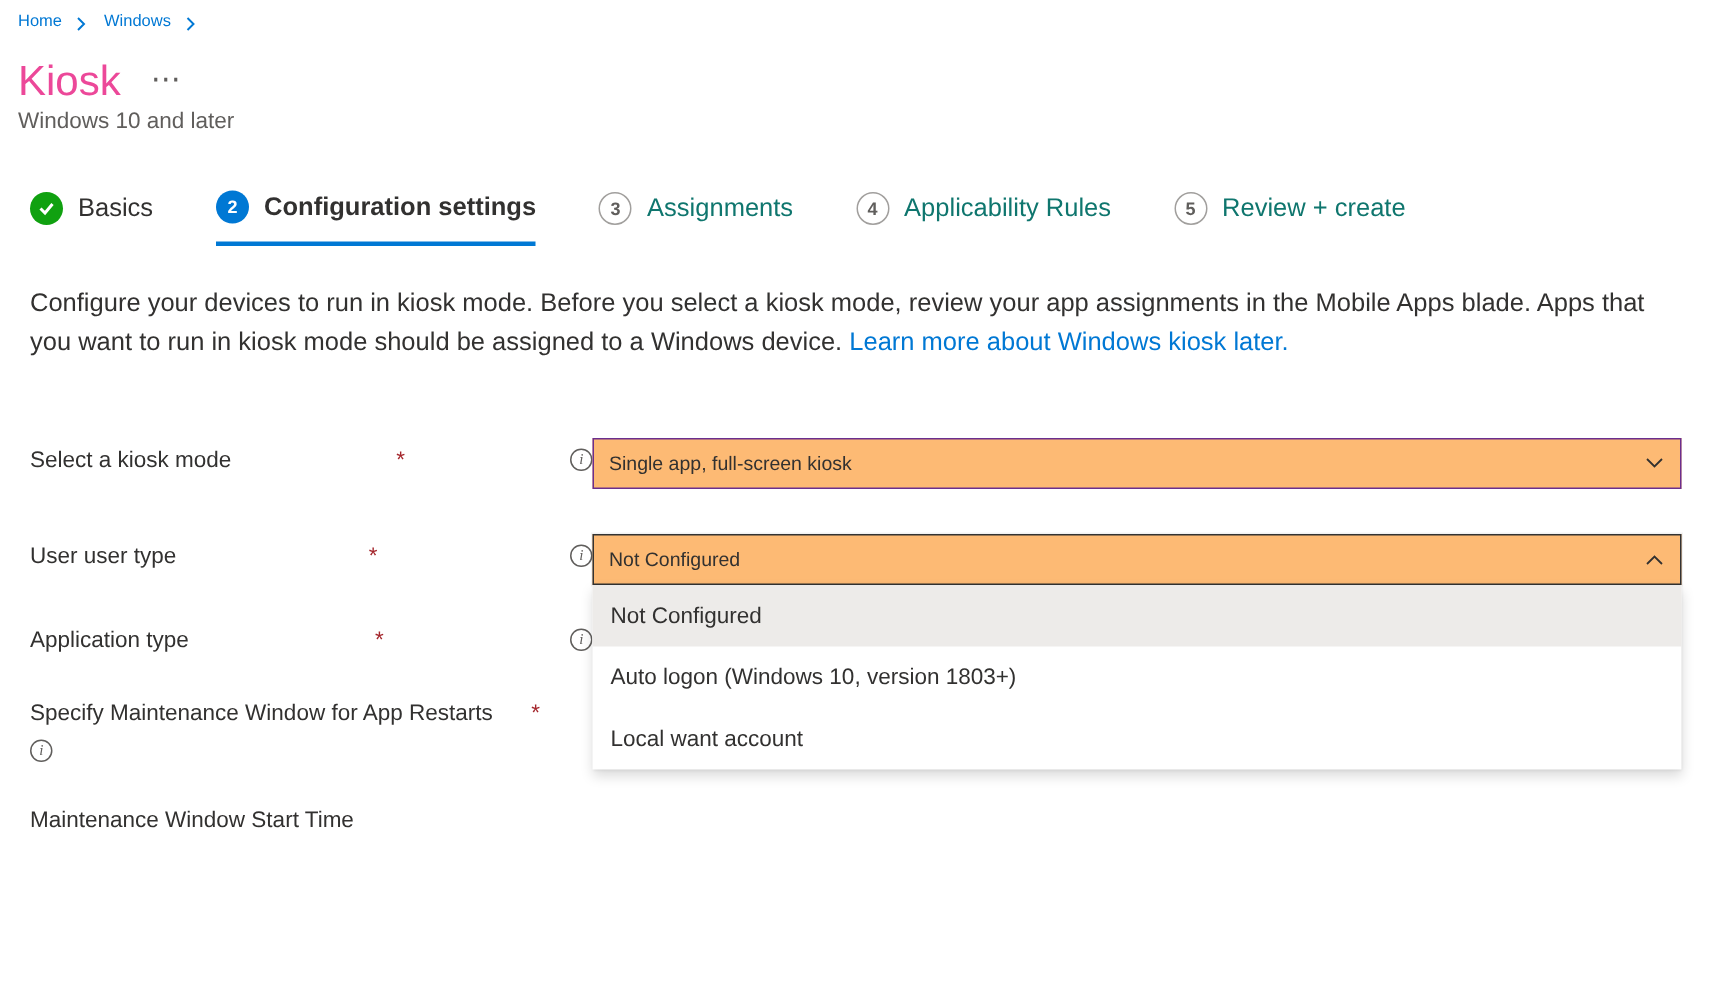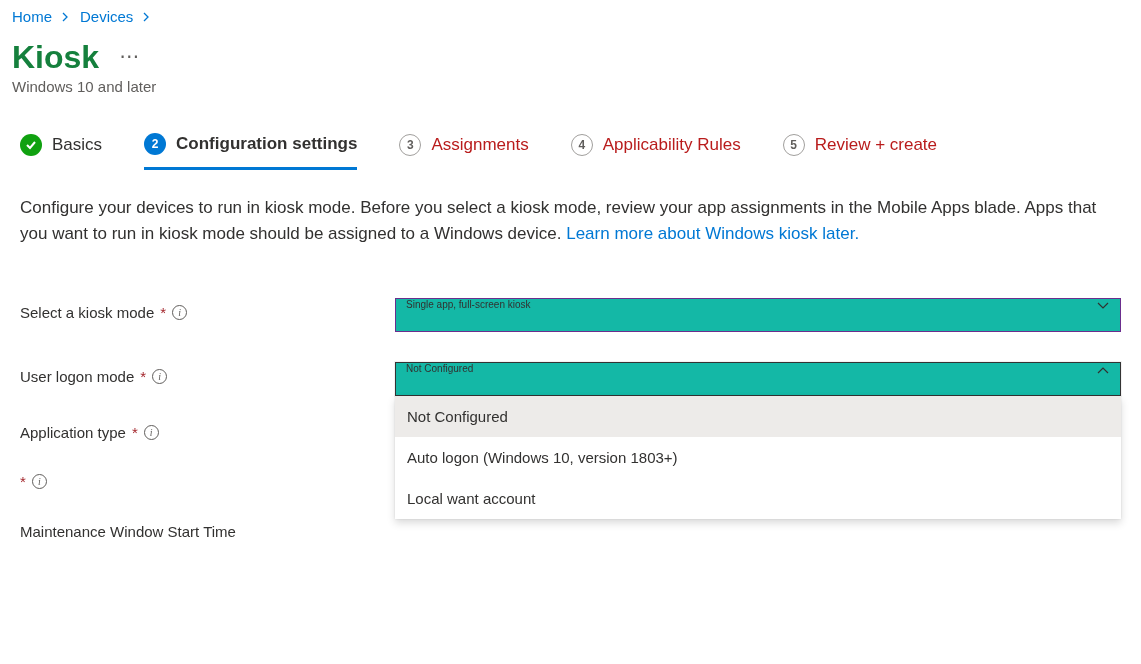--- a/index.html
+++ b/index.html
@@ -10,43 +10,43 @@
     body {
       font-family: "Segoe UI", -apple-system, BlinkMacSystemFont, sans-serif;
       background: #ffffff;
       color: #323130;
       font-size: 14px;
       padding: 0;
       width: 1141px;
     }
     .breadcrumb {
       display: flex;
-      align-items: center;
+      align-items: flex-start;
       gap: 10px;
       padding: 8px 0 4px 12px;
-      font-size: 15px;
+      font-size: 11px;
     }
     .breadcrumb a {
       color: #0078d4;
       text-decoration: none;
     }
     .breadcrumb-sep {
       color: #0078d4;
       font-size: 14px;
     }
     .page-title-row {
       display: flex;
       align-items: center;
       gap: 20px;
       padding: 10px 0 0 12px;
     }
     .page-title {
-      font-size: 32px;
-      font-weight: 700;
-      color: #15803d;
+      font-size: 28px;
+      font-weight: 400;
+      color: #ec4899;
     }
     .ellipsis {
       font-size: 20px;
       letter-spacing: 2px;
       color: #605e5c;
       cursor: pointer;
       position: relative;
       top: -2px;
     }
     .page-subtitle {
@@ -96,21 +96,21 @@
     }
     .step.done .step-label {
       color: #323130;
     }
     .step.active .step-label {
       font-weight: 600;
       color: #323130;
       text-align: right;
     }
     .step.pending .step-label {
-      color: #b91c1c;
+      color: #0f766e;
       text-align: center;
     }
     .step.active {
       border-bottom: 3px solid #0078d4;
       margin-bottom: -1px;
     }
     .content {
       padding: 26px 20px 0 20px;
     }
     .description {
@@ -133,20 +133,21 @@
     }
     .form-label-col {
       width: 375px;
       padding-top: 6px;
       display: flex;
       align-items: center;
       gap: 6px;
       font-size: 15px;
       color: #323130;
       flex-wrap: wrap;
+      justify-content: space-between;
     }
     .form-label-text {
       display: inline;
     }
     .required {
       color: #a4262c;
       font-size: 15px;
     }
     .info-icon {
       width: 15px;
@@ -164,25 +165,26 @@
     }
     .form-control-col {
       flex: 1;
       max-width: 733px;
       position: relative;
     }
     .select-box {
       width: 100%;
       height: 34px;
       border: 1px solid #605e5c;
-      background: #14b8a6;
-      display: flex;
+      background: #fdba74;
+      display: flex;
+      align-items: center;
       justify-content: space-between;
       padding: 0 10px;
-      font-size: 10px;
+      font-size: 13px;
       cursor: pointer;
     }
     .select-box.highlighted {
       border: 1px solid #333;
       outline: 1px solid rgba(0,0,0,0.05);
     }
     .select-box.kiosk-mode {
       border: 1px solid #6b2e8e;
     }
     .chevron {
@@ -218,21 +220,21 @@
 </head>
 <body>
 
 <div class="breadcrumb">
   <a href="#">Home</a>
   <span class="breadcrumb-sep">
     <svg width="8" height="10" viewBox="0 0 8 10">
         <path d="M1 1 L5 5 L1 9" stroke="#0078d4" stroke-width="1.3" fill="none"></path>
       </svg>
   </span>
-  <a href="#">Devices</a>
+  <a href="#">Windows</a>
   <span class="breadcrumb-sep">
     <svg width="8" height="10" viewBox="0 0 8 10">
         <path d="M1 1 L5 5 L1 9" stroke="#0078d4" stroke-width="1.3" fill="none"></path>
       </svg>
   </span>
 </div>
 
 <div class="page-title-row">
   <h1 class="page-title">Kiosk</h1>
   <span class="ellipsis">⋯</span>
@@ -286,21 +288,21 @@
             <svg width="12" height="8" viewBox="0 0 12 8">
                 <path d="M1 1 L6 6 L11 1" stroke="#323130" stroke-width="1.2" fill="none"></path>
               </svg>
           </span>
         </div>
       </div>
     </div>
 
     <div class="form-row" style="margin-bottom:22px; margin-top:18px;">
       <div class="form-label-col">
-        <span class="form-label-text">User logon mode</span>
+        <span class="form-label-text">User user type</span>
         <span class="required">*</span>
         <span class="info-icon">i</span>
       </div>
       <div class="form-control-col">
         <div class="select-box highlighted">
           <span>Not Configured</span>
           <span class="chevron">
             <svg width="12" height="8" viewBox="0 0 12 8">
                 <path d="M1 7 L6 2 L11 7" stroke="#323130" stroke-width="1.2" fill="none"></path>
               </svg>
@@ -317,20 +319,21 @@
     <div class="form-row" style="margin-bottom:24px;">
       <div class="form-label-col">
         <span class="form-label-text">Application type</span>
         <span class="required">*</span>
         <span class="info-icon">i</span>
       </div>
     </div>
 
     <div class="form-row" style="margin-bottom:24px;">
       <div class="form-label-col label-multiline">
+        <span class="form-label-text">Specify Maintenance Window for App Restarts</span>
         <span class="required">*</span>
         <span class="info-icon">i</span>
       </div>
     </div>
 
     <div class="form-row" style="margin-bottom:0;">
       <div class="form-label-col">
         <span class="form-label-text">Maintenance Window Start Time</span>
       </div>
     </div>

